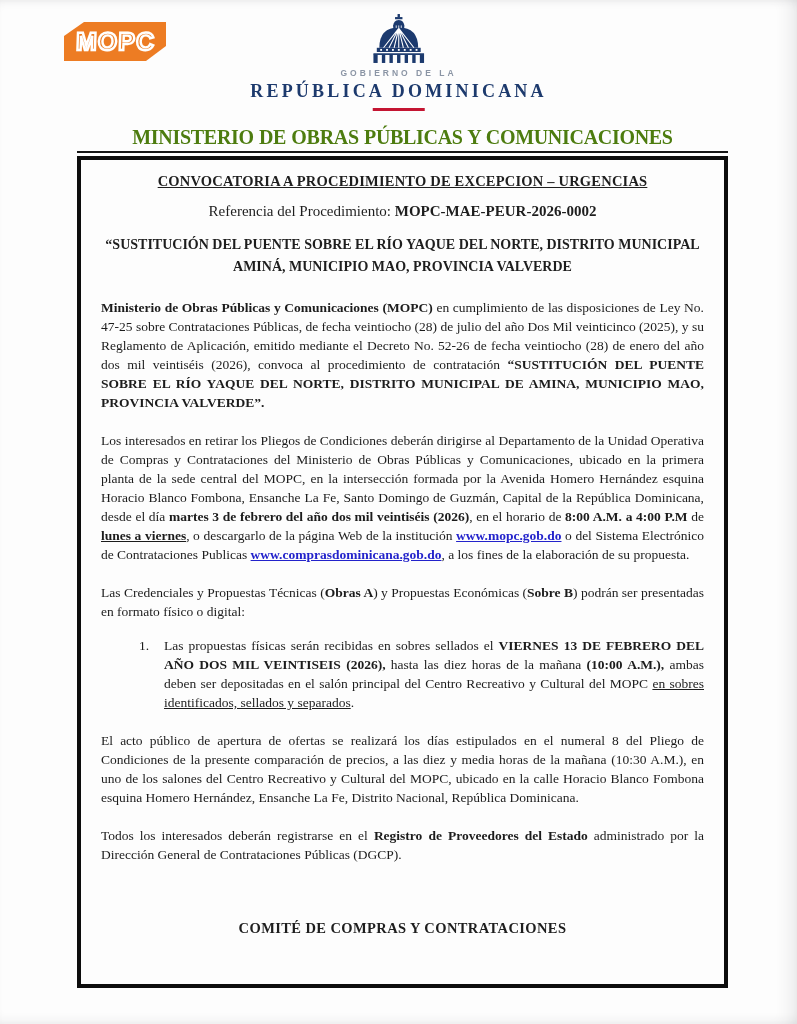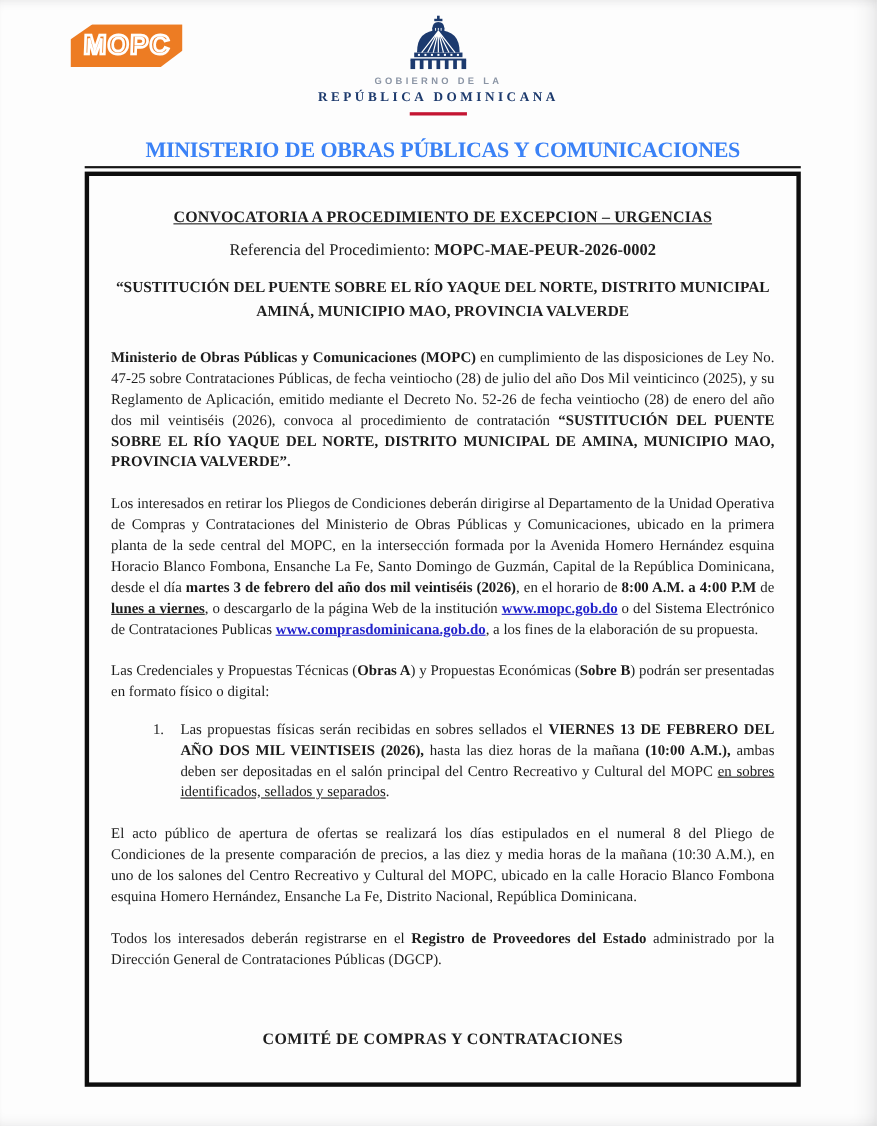--- a/index.html
+++ b/index.html
@@ -37,45 +37,45 @@
   .gov-seal{
     position:absolute;left:50%;top:14px;transform:translateX(-50%);
     text-align:center;white-space:nowrap;
   }
   .gov-seal svg{display:block;margin:0 auto;}
   .gov-line1{
     font-family:"Liberation Sans","DejaVu Sans",sans-serif;
     font-size:8.5px;font-weight:600;letter-spacing:3px;color:#8b95a5;margin-top:5px;
   }
   .gov-line2{
-    font-size:12px;font-weight:bold;letter-spacing:3.2px;color:#1d3a6d;margin-top:3px;
+    font-size:18px;font-weight:bold;letter-spacing:3.2px;color:#1d3a6d;margin-top:3px;
   }
   .red-rule{width:52px;height:3px;margin:6px auto 0;}
 
   
   .title-wrap{
     margin:0 69px 3px 77px;   
     border-bottom:2.5px solid #161616;
     padding:10px 0 2px 0;
     text-align:center;
   }
   .ministry-title{
     font-size:20px;font-weight:bold;letter-spacing:-.3px;word-spacing:.5px;
-    margin:0;color:#3b82f6;
+    margin:0;color:#4d7c0f;
   }
 
   
   .notice-box{
     margin-left:77px;width:651px;height:832px;box-sizing:border-box;
     border:4px solid #0d0d0d;background:transparent;
     padding:10px 20px 0 20px;overflow:hidden;
   }
   .notice-heading{
     text-align:center;font-weight:bold;font-size:14.5px;letter-spacing:.2px;
-    text-decoration:underline;margin-top:20px;
+    text-decoration:underline;margin-top:3px;
   }
   .reference-line{text-align:center;font-size:15px;margin-top:13px;}
   .reference-line .val{font-weight:bold;}
   .subject{
     text-align:center;font-weight:bold;font-size:14px;line-height:1.6;margin-top:14px;
   }
   .para{
     font-size:13.5px;line-height:19px;text-align:justify;margin-top:19px;
     color:#1c1c1c;
   }

